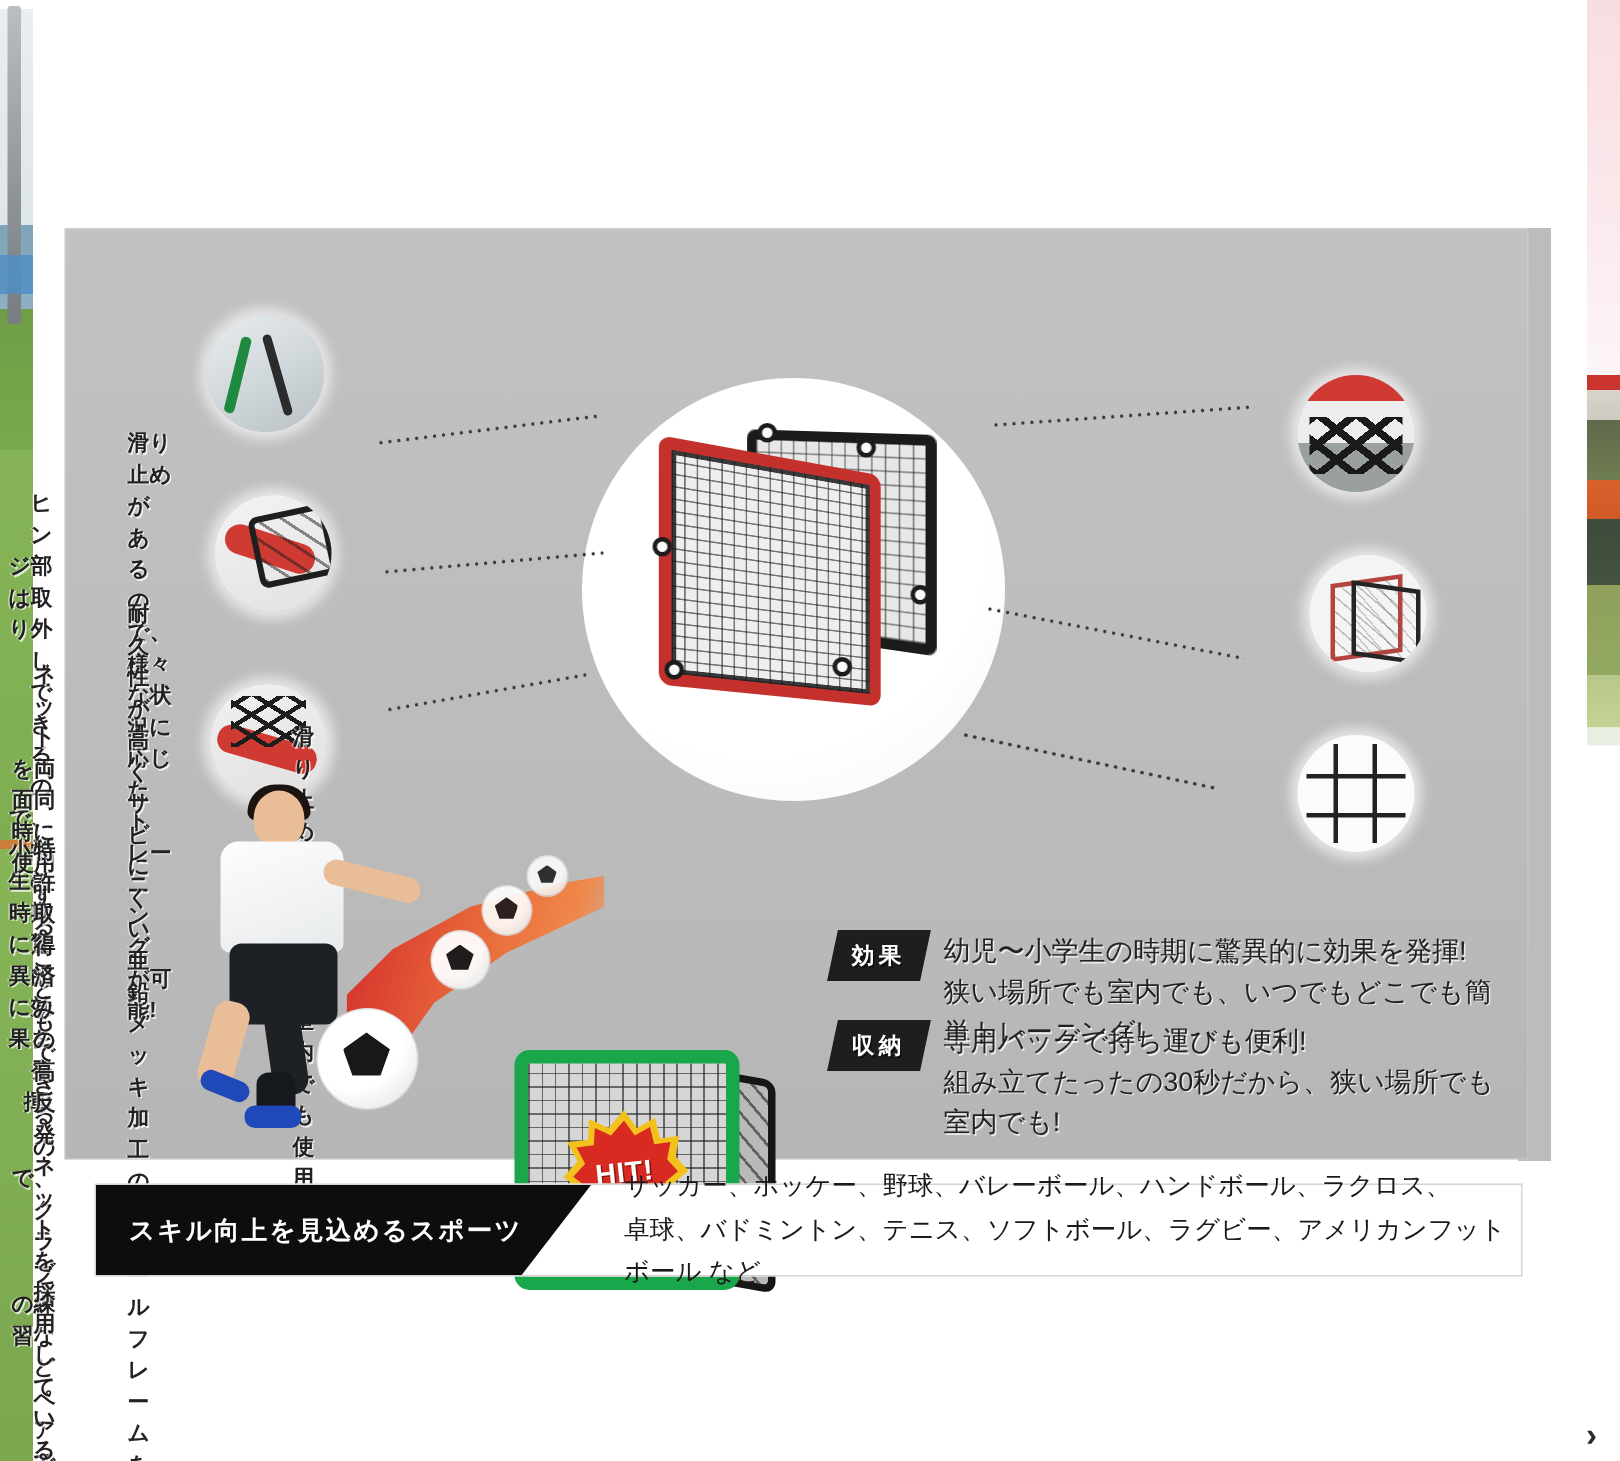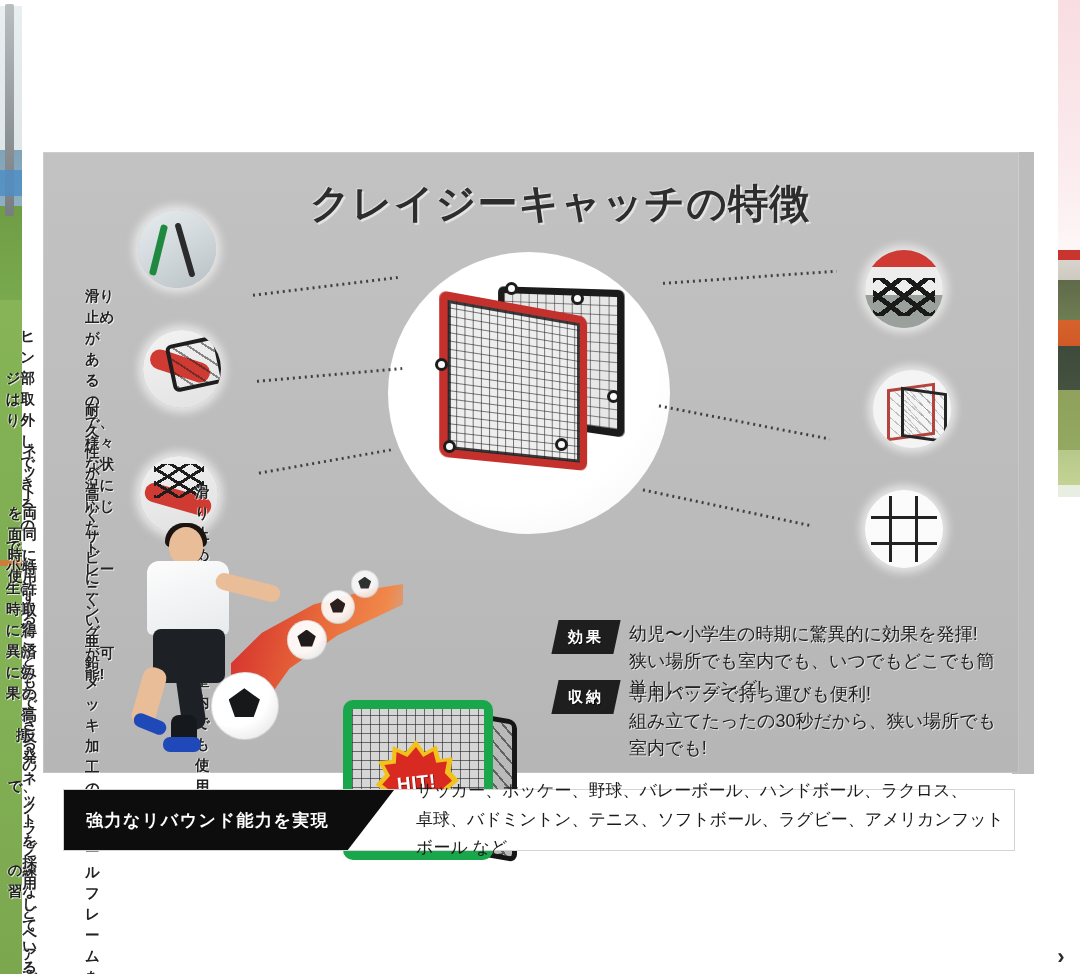--- a/index.html
+++ b/index.html
@@ -283,21 +283,20 @@
   <div class="right-photo">
     <div class="right-photo-pink"></div>
     <div class="right-photo-prod"></div>
     <div class="right-photo-grass"></div>
   </div>
 
   <div class="next-arrow">›</div>
 
   <div class="panel">
 
-    <h1 class="panel-title">クレイジーキャッチの特徴</h1>
 
     <div class="hero-circle"></div>
     <div class="hero-product">
       <div class="rebounder-back"></div>
       <div class="rebounder-front"></div>
       <div class="node" style="left:70px; top:2px;"></div>
       <div class="node" style="left:136px; top:12px;"></div>
       <div class="node" style="left:0px; top:78px;"></div>
       <div class="node" style="left:172px; top:110px;"></div>
       <div class="node" style="left:8px; top:160px;"></div>
@@ -389,18 +388,18 @@
       <div class="benefit-tag">
         <span>収納</span>
       </div>
       <div class="benefit-text">専用バッグで持ち運びも便利!
 組み立てたったの30秒だから、狭い場所でも室内でも!</div>
     </div>
 
   </div>
 
   <div class="sports-bar">
-    <div class="sports-label">強力なリバウンド能力を実現</div>
+    <div class="sports-label">スキル向上を見込めるスポーツ</div>
     <div class="sports-list">サッカー、ホッケー、野球、バレーボール、ハンドボール、ラクロス、
 卓球、バドミントン、テニス、ソフトボール、ラグビー、アメリカンフットボール など</div>
   </div>
 
 </div>
 
 </body></html>

